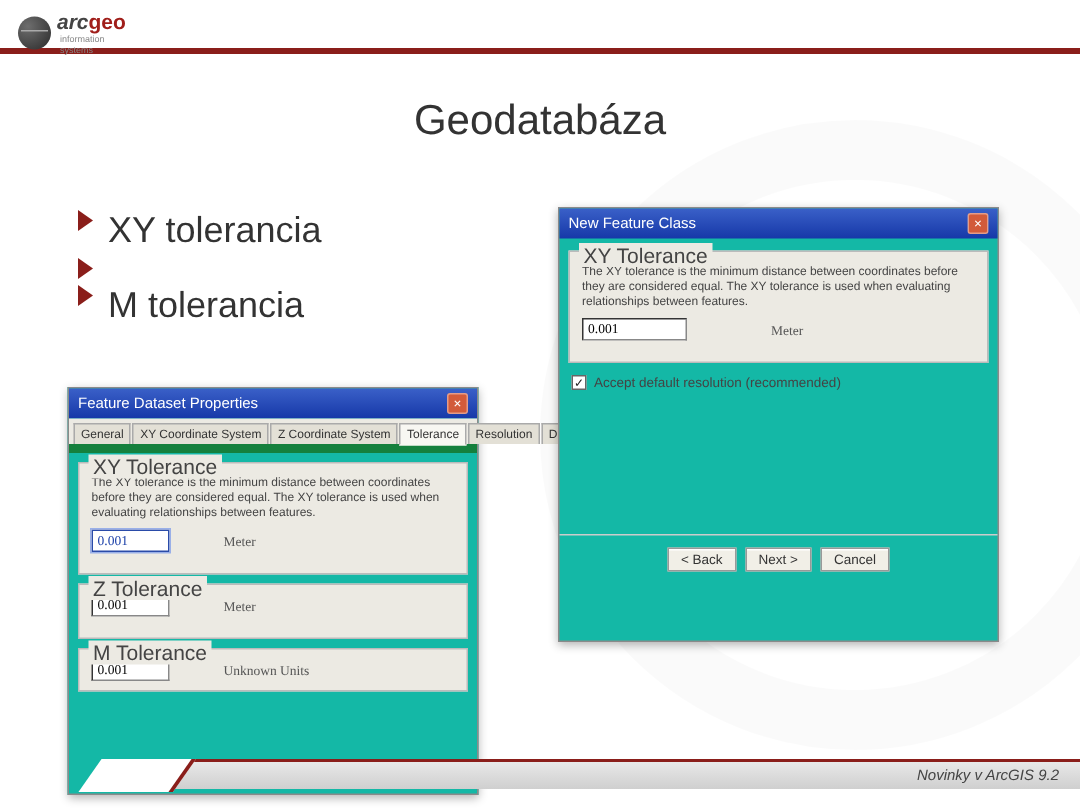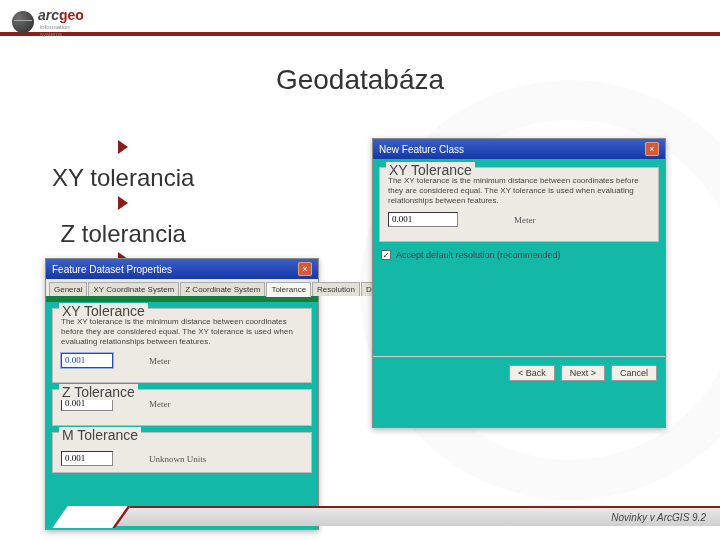--- a/index.html
+++ b/index.html
@@ -46,26 +46,24 @@
     font-size: 28px;
     color: #333;
     font-weight: normal;
   }
   .bullets {
     position: absolute;
     top: 140px; left: 52px;
   }
   .bullet-row {
     display: flex;
-    align-items: center;
     gap: 10px;
     font-size: 24px;
     color: #333;
     margin-bottom: 4px;
-    flex-direction: column;
   }
   .bullet-marker {
     width: 0; height: 0;
     border-top: 7px solid transparent;
     border-bottom: 7px solid transparent;
     border-left: 10px solid #8a1e1a;
   }
 
   .win {
     position: absolute;
@@ -177,21 +175,21 @@
     border: 1px solid #666;
     background: #fff;
     display: inline-flex;
     align-items: center; justify-content: center;
     font-size: 8px;
     color: #222;
   }
   .wiz-buttons {
     display: flex;
     gap: 6px;
-    justify-content: flex-end;
+    justify-content: center;
     padding: 8px;
     border-top: 1px solid #ccc;
     margin-top: 6px;
   }
 
   .dlg1 { top: 258px; left: 45px; width: 274px; height: 272px; }
   .dlg2 { top: 138px; left: 372px; width: 294px; height: 290px; }
 
   .footer-bar {
     position: absolute;
@@ -244,21 +242,20 @@
 
 <h1 class="title">Geodatabáza</h1>
 
 <div class="bullets">
   <div class="bullet-row">
     <div class="bullet-marker"></div>
     <span>XY tolerancia</span>
   </div>
   <div class="bullet-row">
     <div class="bullet-marker"></div>
-    <span>Z tolerancia</span>
   </div>
   <div class="bullet-row">
     <div class="bullet-marker"></div>
     <span>M tolerancia</span>
   </div>
 </div>
 
 <div class="win dlg1">
   <div class="win-title">
     <span>Feature Dataset Properties</span>
@@ -280,21 +277,21 @@
       <span class="unit">Meter</span>
     </div>
   </div>
   <div class="group" style="padding-top:6px; padding-bottom:14px;">
     <div class="group-title">Z Tolerance</div>
     <div class="field-row" style="margin-bottom:0;">
       <div class="textbox">0.001</div>
       <span class="unit">Meter</span>
     </div>
   </div>
-  <div class="group" style="padding-top:18px; padding-bottom:6px;">
+  <div class="group" style="padding-top:6px; padding-bottom:6px;">
     <div class="group-title">M Tolerance</div>
     <div class="field-row" style="margin-bottom:0;">
       <div class="textbox">0.001</div>
       <span class="unit">Unknown Units</span>
     </div>
   </div>
 </div>
 
 <div class="win dlg2">
   <div class="win-title">

